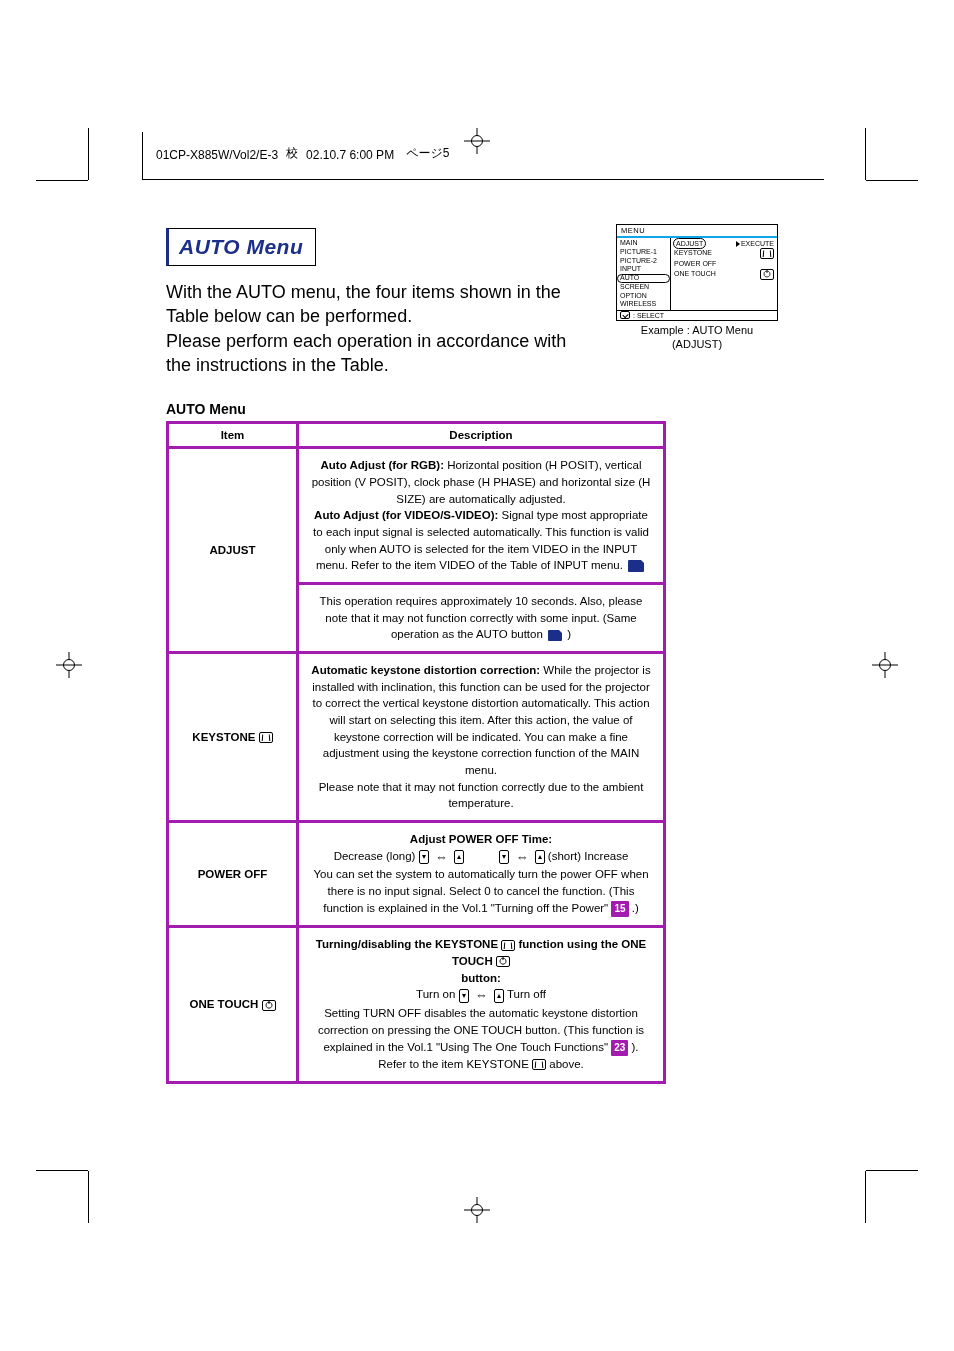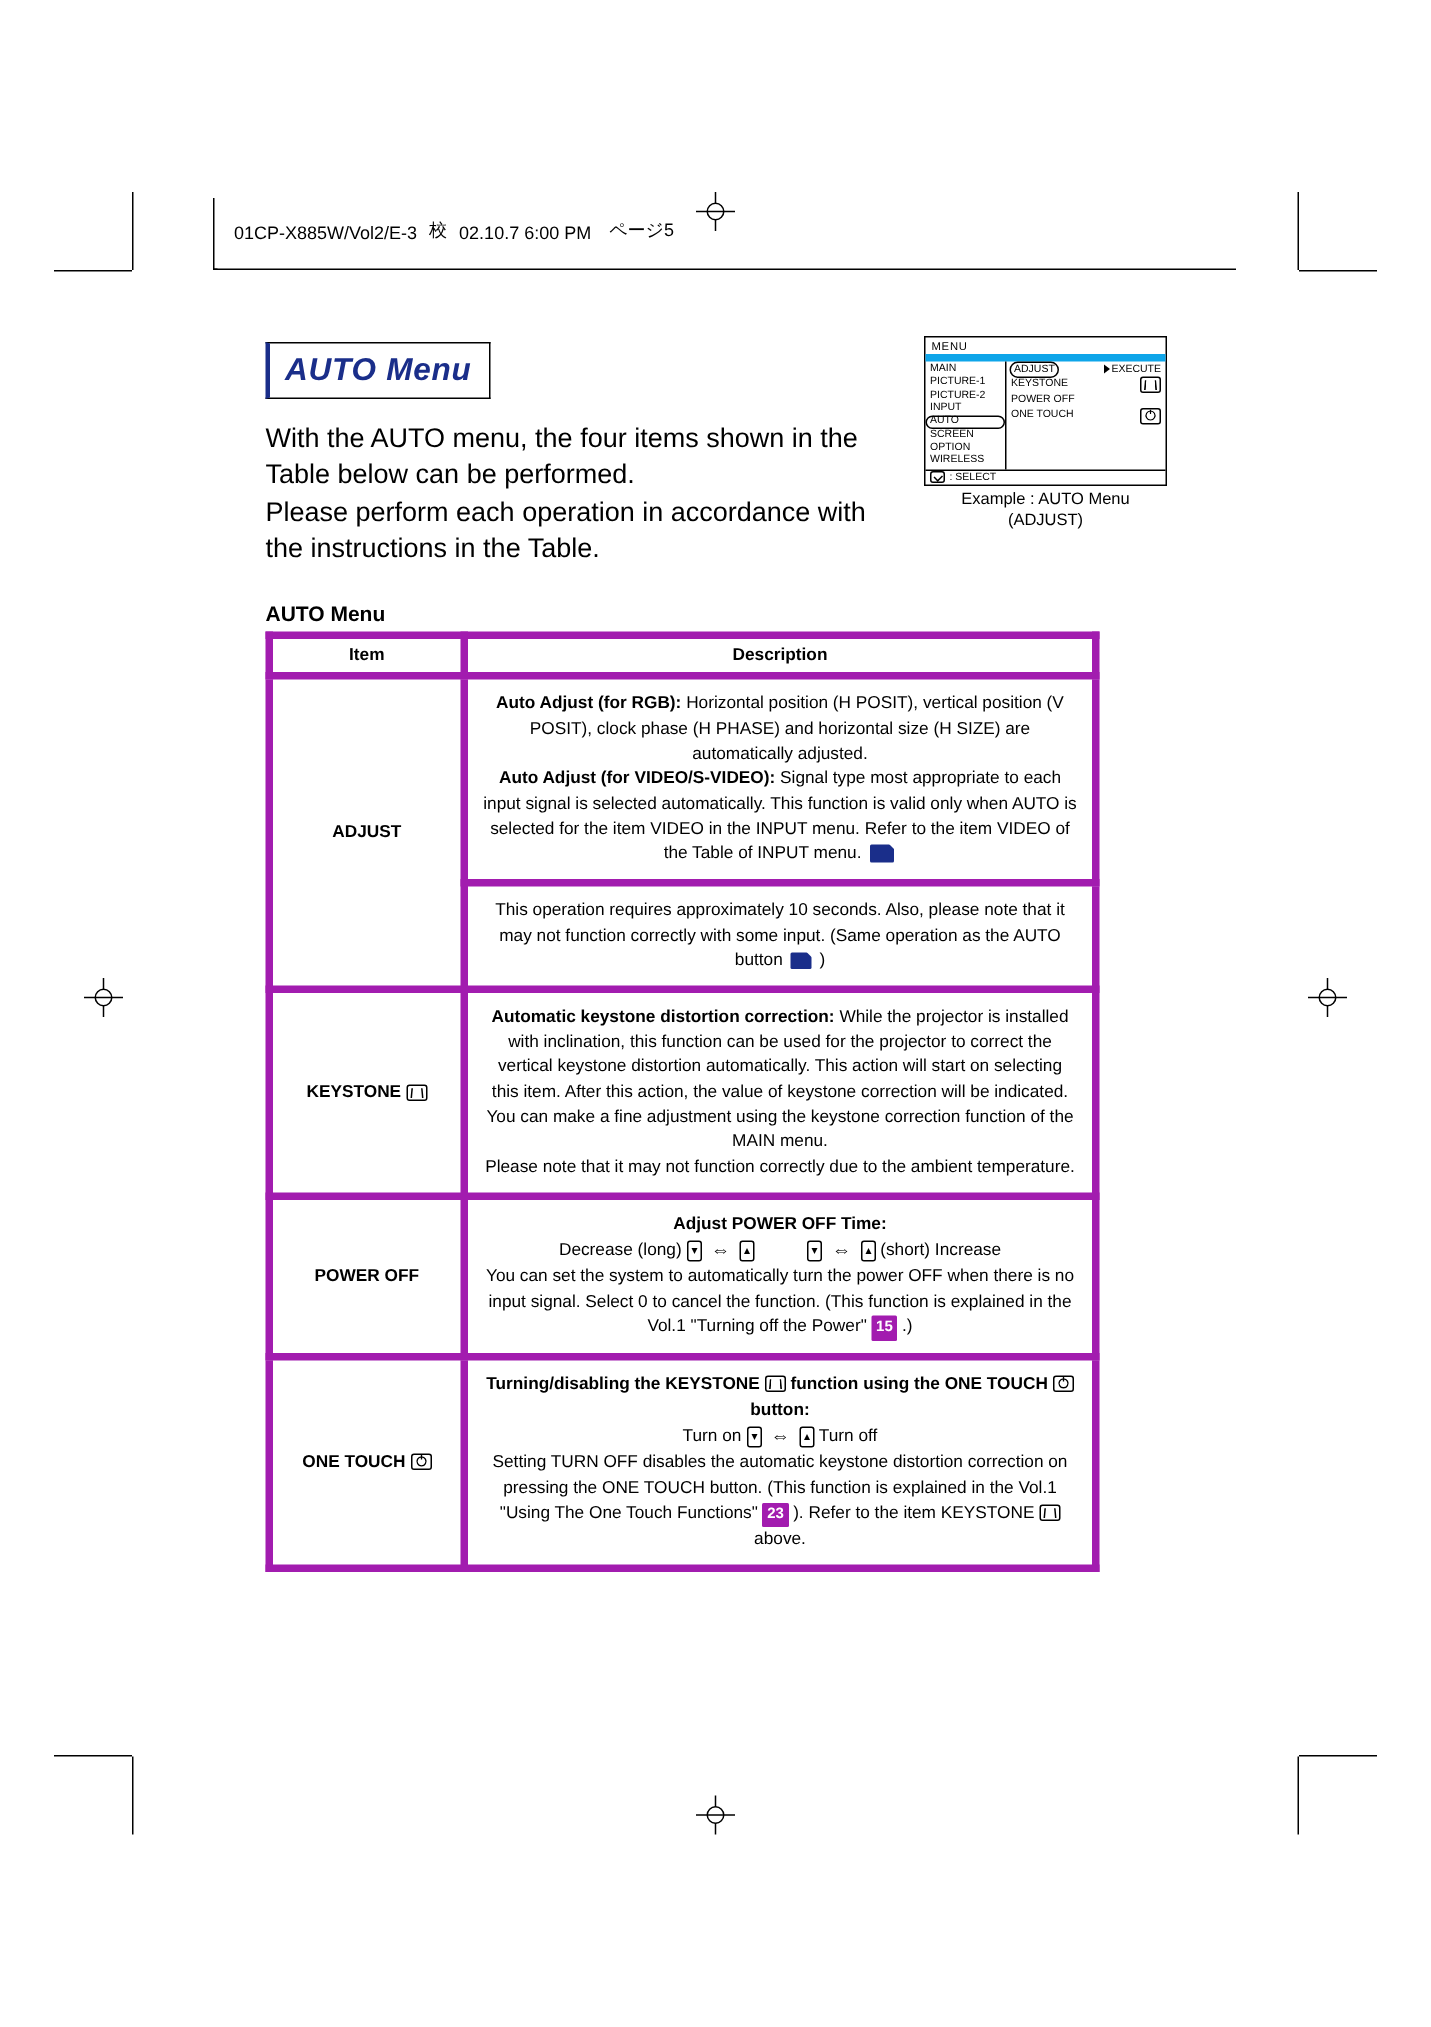--- a/index.html
+++ b/index.html
@@ -21,31 +21,31 @@
   .crosshair { position: absolute; width: 26px; height: 26px; }
   .crosshair::before, .crosshair::after { content:""; position:absolute; background:#000; }
   .crosshair::before { left:50%; top:0; width:1px; height:100%; transform:translateX(-50%); }
   .crosshair::after  { top:50%; left:0; height:1px; width:100%; transform:translateY(-50%); }
   .crosshair .circ { position:absolute; left:50%; top:50%; width:12px; height:12px; border:1px solid #000; border-radius:50%; transform:translate(-50%,-50%); background:#fff; }
   .cross-top { top: 128px; left: 50%; transform: translateX(-50%); }
   .cross-bot { bottom: 128px; left: 50%; transform: translateX(-50%); }
   .cross-left { top: 50%; left: 56px; transform: translateY(-24px); }
   .cross-right { top: 50%; right: 56px; transform: translateY(-24px); }
 
-  .content { position:absolute; top: 228px; left: 177px; width: 556px; }
+  .content { position:absolute; top: 228px; left: 166px; width: 500px; }
 
   .title-box { border: 1px solid #000; border-left: 3px solid #1a2e8a; display:inline-block; padding: 6px 12px 6px 10px; }
   .title-box span { font-family: Arial, sans-serif; font-weight: bold; font-style: italic; color: #1a2e8a; font-size: 21px; letter-spacing: 0.5px; }
 
   .intro { font-size: 18px; line-height: 1.35; margin-top: 14px; max-width: 430px; }
 
   .menu-heading { font-weight: bold; font-size: 14px; margin-top: 24px; }
 
   table.auto { border-collapse: collapse; width: 100%; margin-top: 4px; }
-  table.auto th, table.auto td { border: 5px solid #a21caf; font-size: 11.5px; vertical-align: top; }
+  table.auto th, table.auto td { border: 3px solid #a21caf; font-size: 11.5px; vertical-align: top; }
   table.auto th { font-weight: bold; text-align: center; padding: 5px 4px; }
   table.auto td.item { font-weight: bold; text-align: center; vertical-align: middle; width: 130px; padding: 4px; white-space: nowrap; }
   table.auto td.desc { padding: 8px 10px; line-height: 1.45; text-align: center; }
   table.auto .bold { font-weight: bold; }
 
   .page-icon { display: inline-block; width: 16px; height: 12px; background: #1a2e8a; position: relative; vertical-align: middle; margin: 0 2px; border-radius: 1px 1px 1px 1px; }
   .page-icon::after { content:""; position:absolute; right:-1px; top:-1px; width:0; height:0; border-top: 5px solid #fff; border-left: 5px solid transparent; }
   .page-icon.small { width:14px; height:11px; }
 
   .box-num { display:inline-block; background:#a21caf; color:#fff; font-weight:bold; font-size:10px; padding:1px 3px; border-radius:1px; vertical-align:baseline; }
@@ -60,21 +60,21 @@
     display:inline-block; width:10px; height:14px; border:1px solid #000; border-radius:2px; position:relative; vertical-align:middle;
   }
   .arrow-down-icon::after { content:""; position:absolute; left:50%; top:50%; width:0; height:0; border-left:2.5px solid transparent; border-right:2.5px solid transparent; border-top:4px solid #000; transform:translate(-50%,-50%);}
   .arrow-up-icon::after { content:""; position:absolute; left:50%; top:50%; width:0; height:0; border-left:2.5px solid transparent; border-right:2.5px solid transparent; border-bottom:4px solid #000; transform:translate(-50%,-50%);}
 
   .dblarr { font-size: 13px; vertical-align: middle; padding: 0 3px; }
 
   
   .osd-wrap { position: absolute; top: 224px; left: 616px; width: 162px; font-size: 9.5px; }
   .osd { border: 1px solid #000; }
-  .osd .topbar { border-bottom: 5px solid #0ea5e9; padding: 1px 4px; font-size: 7.5px; letter-spacing: 0.5px; }
+  .osd .topbar { border-bottom: 2px solid #0ea5e9; padding: 1px 4px; font-size: 7.5px; letter-spacing: 0.5px; }
   .osd .body { display: flex; }
   .osd .left { border-right: 1px solid #000; width: 54px; padding: 1px 3px 1px 3px; font-size: 7px; line-height: 1.25; }
   .osd .left .sel { position:relative; }
   .osd .left .sel::before { content:""; position:absolute; left:-3px; right:-3px; top:0; bottom:0; border:1px solid #000; border-radius: 7px; }
   .osd .right { flex:1; padding: 1px 3px; font-size: 7px; line-height: 1.35; }
   .osd .right .row1 { display:flex; justify-content:space-between; }
   .osd .right .row1 .sel2 { position:relative; padding: 0 2px; }
   .osd .right .row1 .sel2::before { content:""; position:absolute; left:-1px; right:-1px; top:-1px; bottom:-1px; border:1px solid #000; border-radius: 6px; }
   .osd .footer { border-top: 1px solid #000; padding: 0 3px 1px; font-size: 7px; display:flex; align-items:center; gap:3px; }
   .osd .footer .box { display:inline-block; border:1px solid #000; border-radius:2px; width:10px; height:8px; position:relative; }

